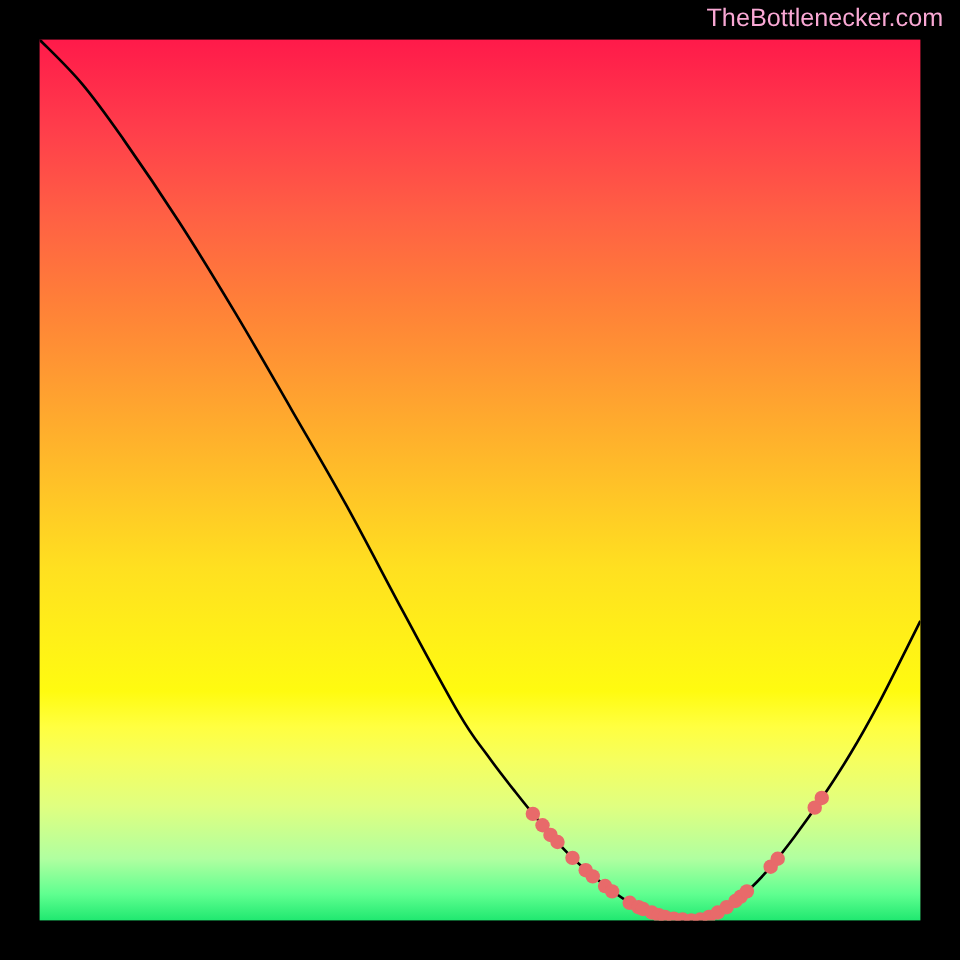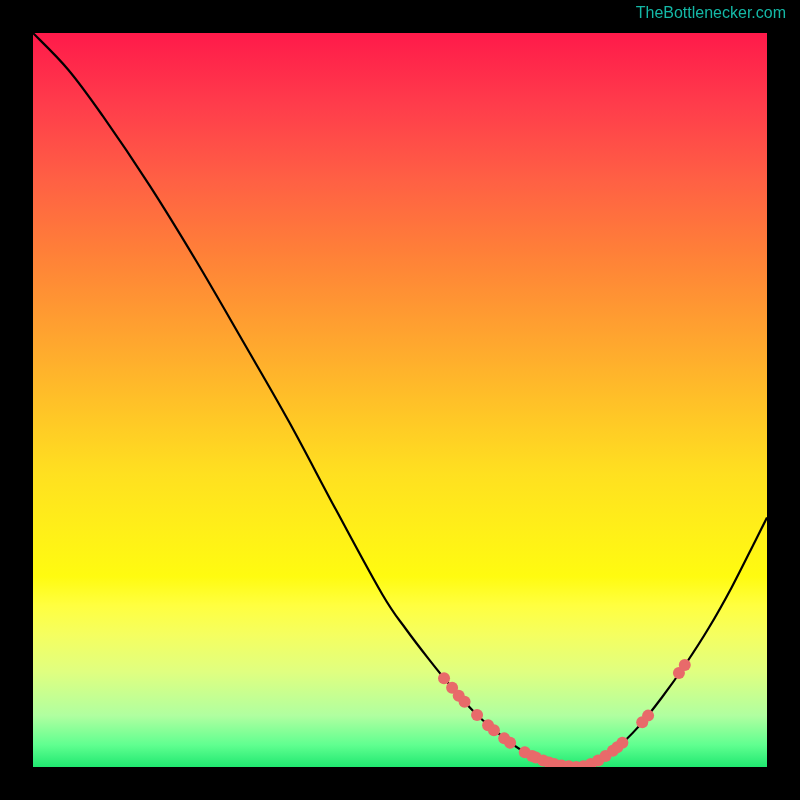--- a/index.html
+++ b/index.html
@@ -7,22 +7,22 @@
     width: 800px;
     height: 800px;
     background: #000;
     position: relative;
     font-family: Arial, sans-serif;
   }
   .watermark {
     position: absolute;
     top: 4px;
     right: 14px;
-    color: #14b8a6;
-    font-size: 16px;
+    color: #f9a8d4;
+    font-size: 21px;
     font-weight: 500;
     z-index: 10;
   }
   .plot-area {
     position: absolute;
     left: 33px;
     top: 33px;
     width: 734px;
     height: 734px;
     background: linear-gradient(to bottom,

